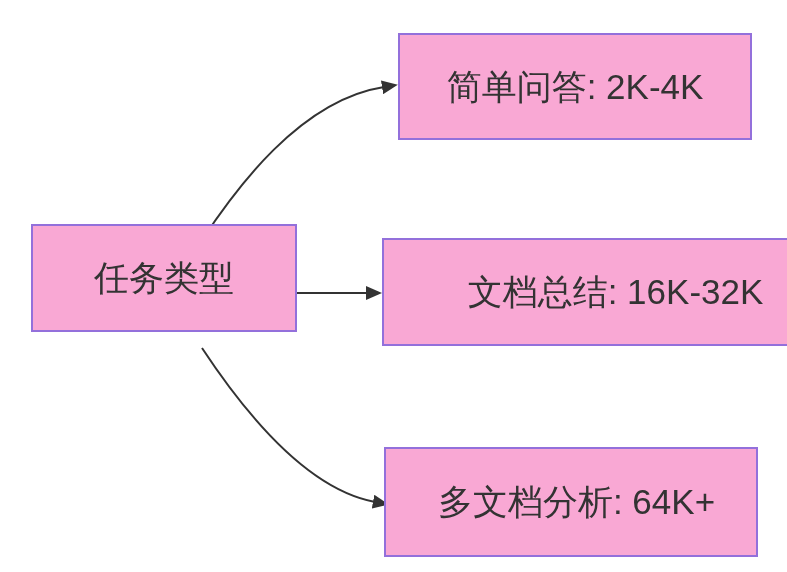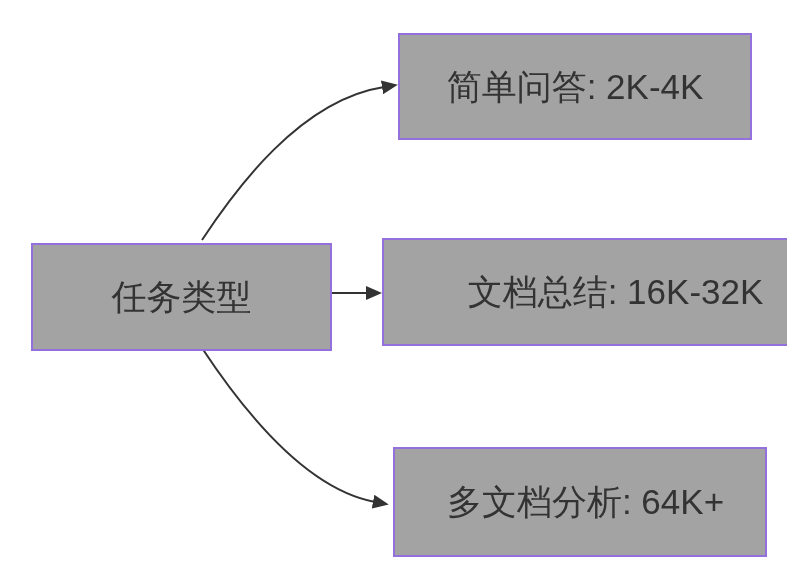--- a/index.html
+++ b/index.html
@@ -23,37 +23,37 @@
     height: 572px;
   }
   .edge-path {
     fill: none;
     stroke: #333333;
     stroke-width: 2px;
   }
   .node {
     position: absolute;
     box-sizing: border-box;
-    background: #a3a3a3;
+    background: #f9a8d4;
     border: 2px solid #9370DB;
     display: flex;
     align-items: center;
     justify-content: center;
     text-align: center;
   }
   .node-label {
     color: #333333;
     font-size: 35px;
     line-height: 1.2;
     white-space: nowrap;
   }
-  #node-root    { left: 31px;  top: 243px; width: 301px; height: 108px; }
+  #node-root    { left: 31px;  top: 224px; width: 266px; height: 108px; }
   #node-branch0 { left: 398px; top: 33px;  width: 354px; height: 107px; }
   #node-branch1 { left: 382px; top: 238px; width: 467px; height: 108px; }
-  #node-branch2 { left: 393px; top: 447px; width: 374px; height: 110px; padding-left: 11px; }
+  #node-branch2 { left: 384px; top: 447px; width: 374px; height: 110px; padding-left: 11px; }
 </style>
 </head>
 <body>
 
 <div class="canvas">
 
   <svg class="edge-layer" width="787" height="572" viewBox="0 0 787 572" xmlns="http://www.w3.org/2000/svg">
     <defs>
       <marker id="arrowhead" markerUnits="userSpaceOnUse" markerWidth="18" markerHeight="14" refX="2" refY="7" orient="auto">
         <path d="M0,0 L16,7 L0,14 Z" fill="#333333"></path>

